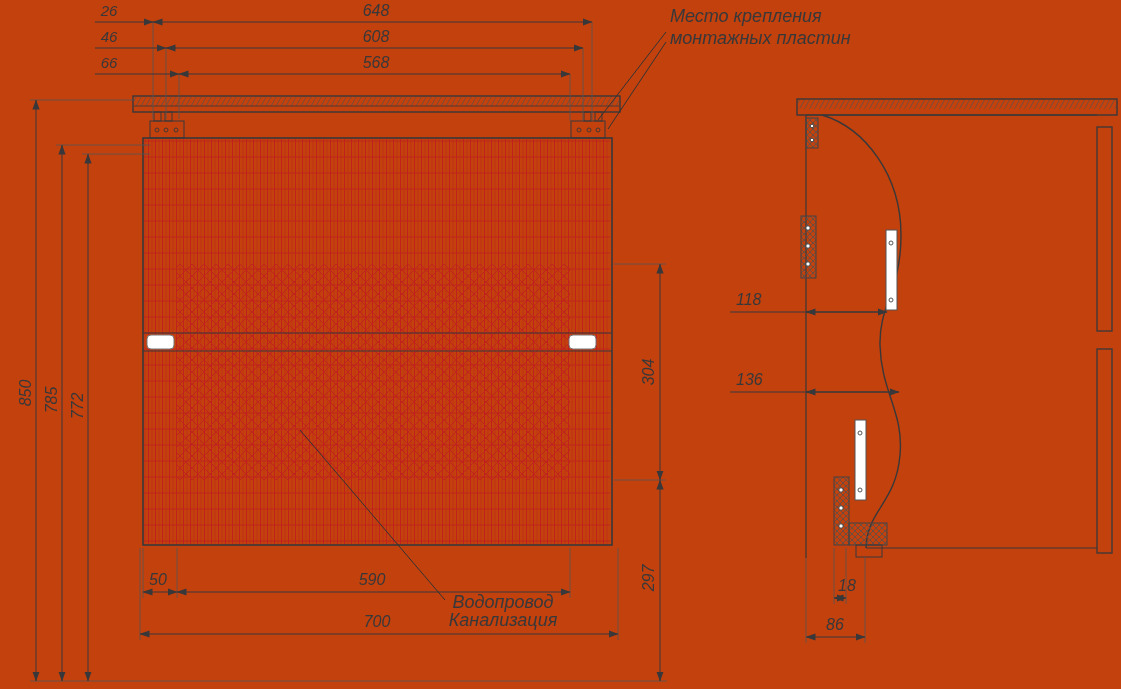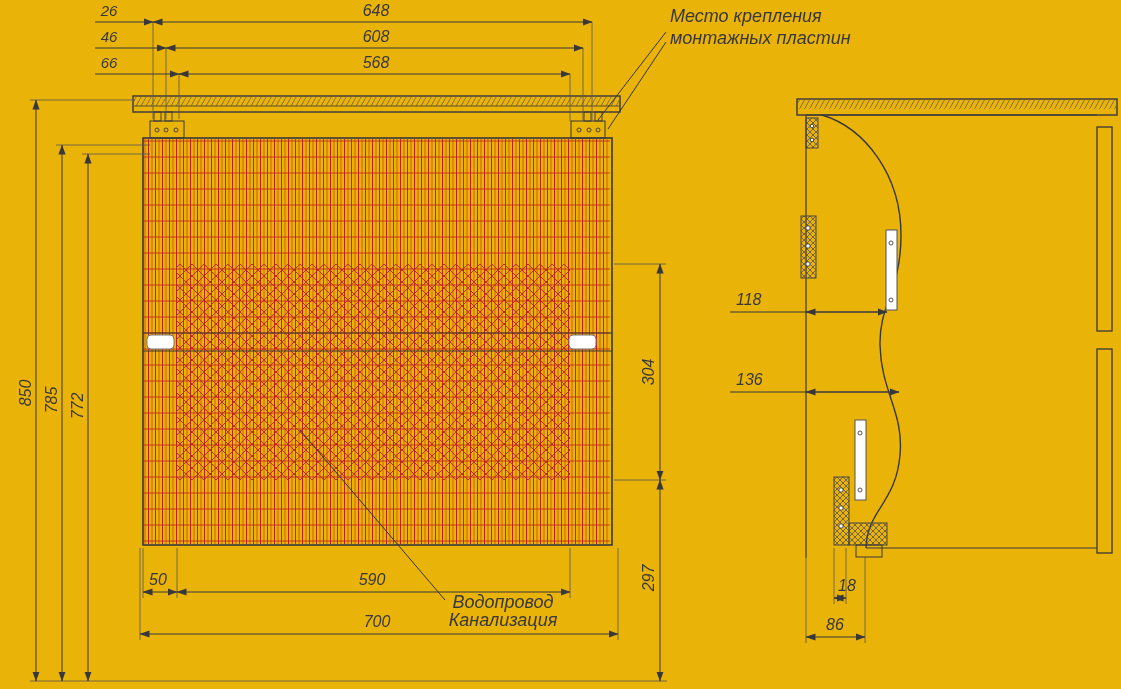--- a/index.html
+++ b/index.html
@@ -1,16 +1,16 @@
 <!DOCTYPE html>
 <html style="--color-line: #38383a; --color-hatch: #c0201e;"><head>
 <meta charset="utf-8">
 <style>
   html,body{margin:0;padding:0;background:#ffffff;}
-  .canvas{position:relative;width:1121px;height:689px;background:#eab308;overflow:hidden;}
+  .canvas{position:relative;width:1121px;height:689px;background:#c2410c;overflow:hidden;}
   svg{display:block;}
   text{font-family:"Liberation Sans",sans-serif;font-style:italic;fill:var(--color-line,#333335);}
   .dim{font-size:16px;}
   .small{font-size:15px;}
   .ann{font-size:18px;}
   .dimline{stroke:var(--color-line,#38383a);stroke-width:1;fill:none;}
   .ext{stroke:#555;stroke-width:0.8;fill:none;}
   .leader{stroke:#333;stroke-width:1;fill:none;}
   .outline{stroke:var(--color-line,#2c2c2e);fill:none;}
   .hatchline{stroke:var(--color-hatch,#c62828);}

